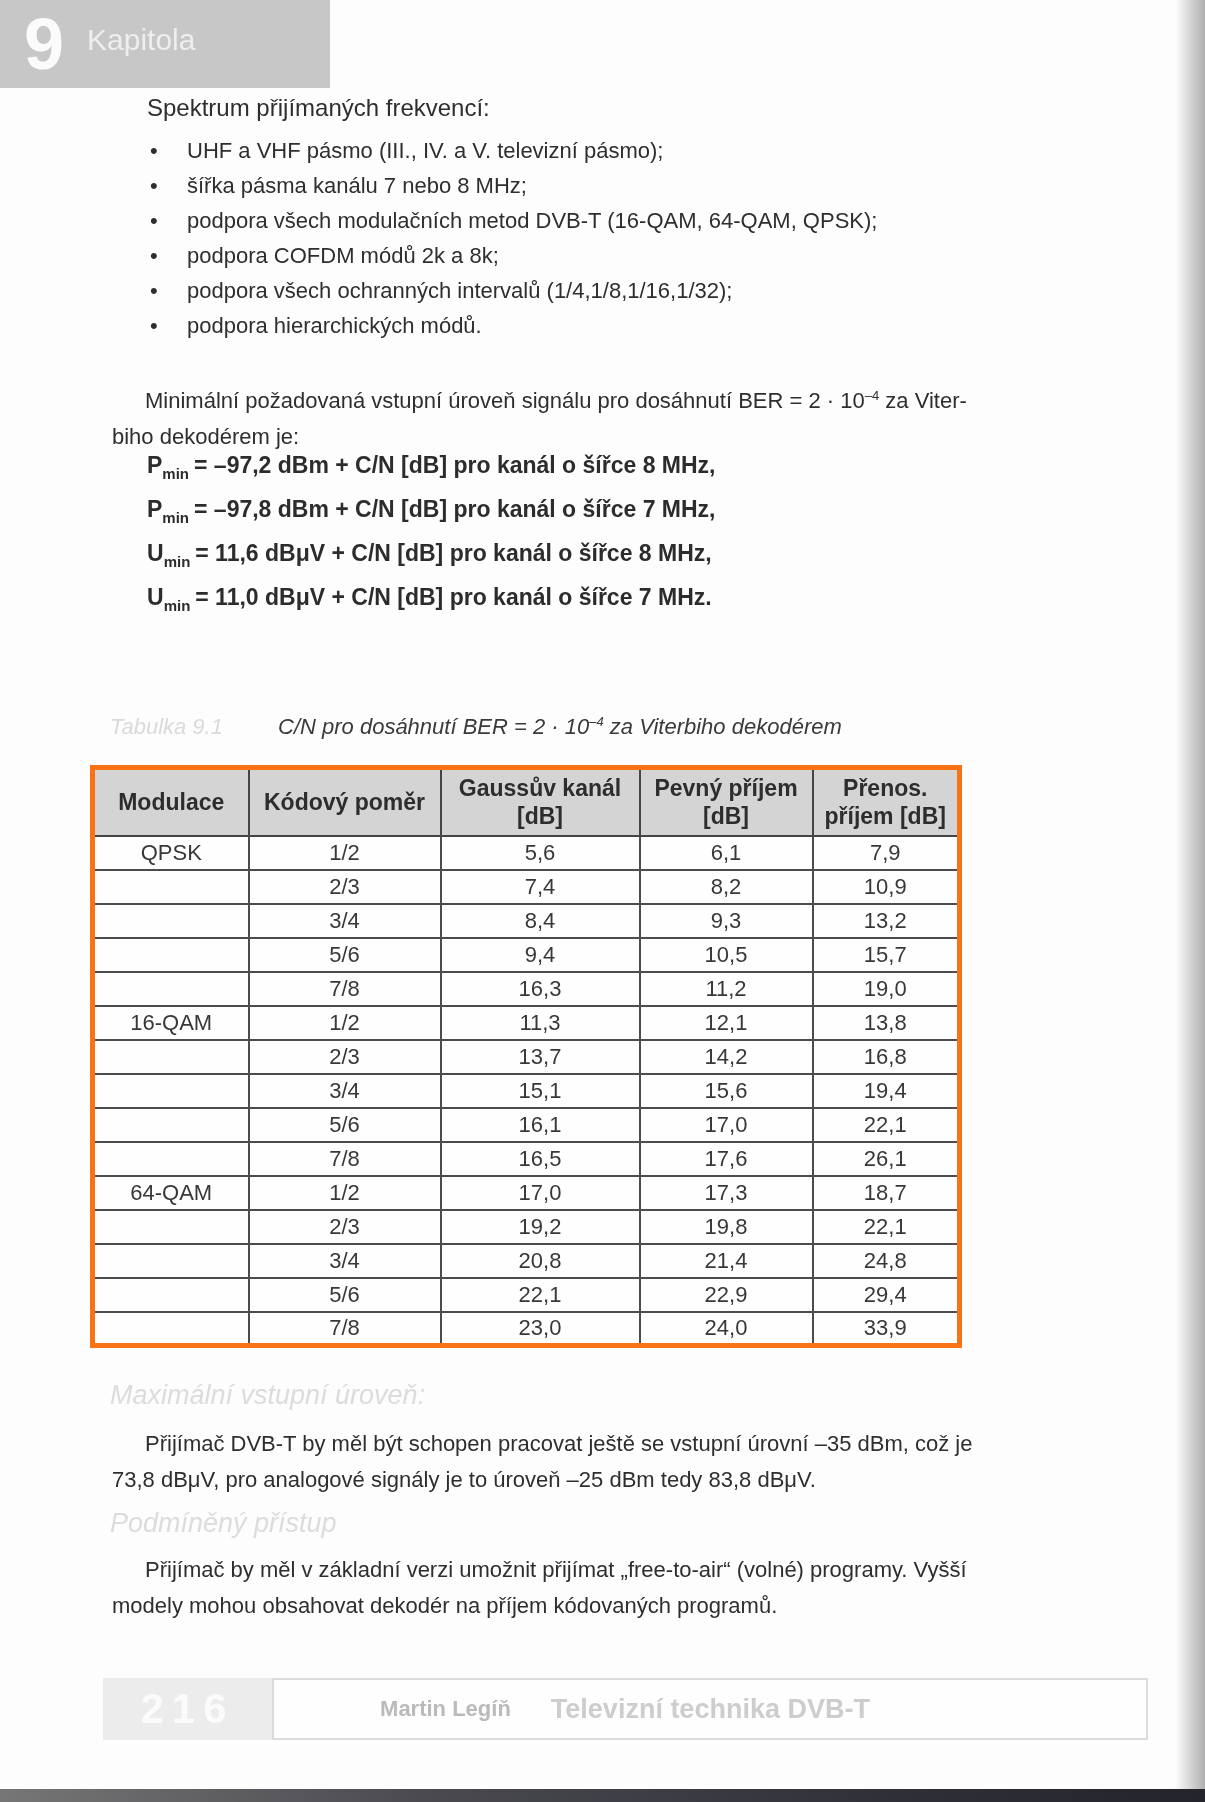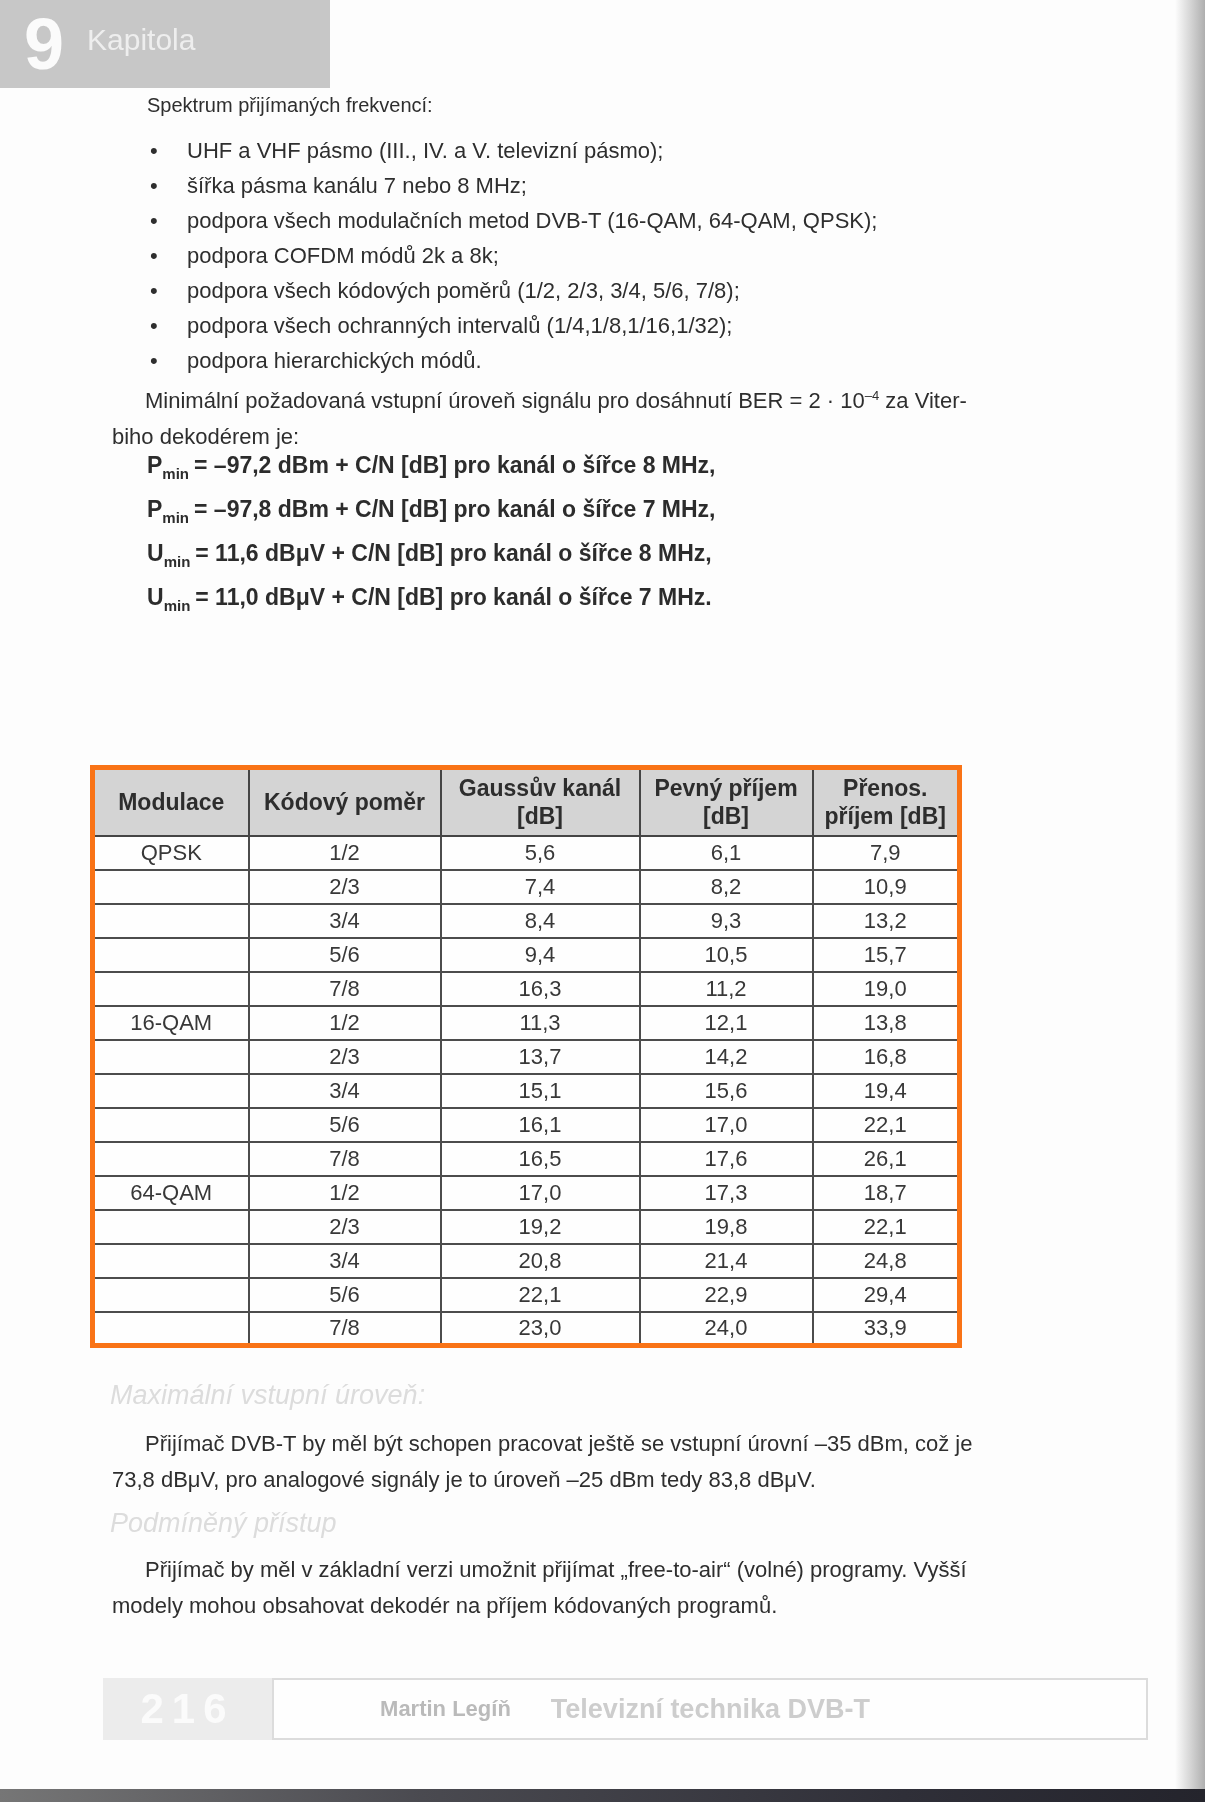--- a/index.html
+++ b/index.html
@@ -17,21 +17,21 @@
   }
   .chapter-num {
     font-size:72px; font-weight:bold; color:#fbfbfb;
     margin-left:24px; line-height:88px; letter-spacing:1px;
   }
   .chapter-label {
     font-size:30px; color:#eeeeee; margin-left:22px; margin-top:-8px;
   }
 
   
-  .intro { position:absolute; left:147px; top:94px; font-size:20px; color:#2e2e2e; }
+  .intro { position:absolute; left:147px; top:94px; font-size:24px; color:#2e2e2e; }
 
   .bullets { position:absolute; left:150px; top:133px; list-style:none; width:900px; }
   .bullets li {
     position:relative; padding-left:37px; font-size:22px; color:#2e2e2e;
     line-height:35px; height:35px; white-space:nowrap;
   }
   .bullets li::before {
     content:"•"; position:absolute; left:0; top:0; font-size:22px; color:#2e2e2e;
   }
 
@@ -112,37 +112,39 @@
     <div class="chapter-label">Kapitola</div>
   </div>
 
   <div class="intro">Spektrum přijímaných frekvencí:</div>
 
   <ul class="bullets">
     <li>UHF a VHF pásmo (III., IV. a V. televizní pásmo);</li>
     <li>šířka pásma kanálu 7 nebo 8 MHz;</li>
     <li>podpora všech modulačních metod DVB-T (16-QAM, 64-QAM, QPSK);</li>
     <li>podpora COFDM módů 2k a 8k;</li>
-    <li>podpora všech kódových poměrů (1/2, 2/3, 3/4, 5/6, 7/8);</li>
     <li>podpora všech ochranných intervalů (1/4,1/8,1/16,1/32);</li>
     <li>podpora hierarchických módů.</li>
   </ul>
 
   <div class="para" style="left:112px; top:378px;">
     <div class="l1"><span>Minimální požadovaná vstupní úroveň signálu pro dosáhnutí BER = 2 · 10</span><sup>–4</sup><span> za Viter-</span></div>
     <div>biho dekodérem je:</div>
   </div>
 
   <div class="formulas">
     <div class="formula"><span>P</span><sub>min</sub><span class="frest">= –97,2 dBm + C/N [dB] pro kanál o šířce 8 MHz,</span></div>
     <div class="formula"><span>P</span><sub>min</sub><span class="frest">= –97,8 dBm + C/N [dB] pro kanál o šířce 7 MHz,</span></div>
     <div class="formula"><span>U</span><sub>min</sub><span class="frest">= 11,6 dBμV + C/N [dB] pro kanál o šířce 8 MHz,</span></div>
     <div class="formula"><span>U</span><sub>min</sub><span class="frest">= 11,0 dBμV + C/N [dB] pro kanál o šířce 7 MHz.</span></div>
   </div>
 
+  <div class="caption">
+    <span class="cap-label">Tabulka 9.1</span><span class="cap-text"><span>C/N pro dosáhnutí BER = 2 · 10</span><sup>–4</sup><span> za Viterbiho dekodérem</span></span>
+  </div>
 
   <table class="cn">
     <colgroup>
         <col class="c0">
         <col class="c1">
         <col class="c2">
         <col class="c3">
         <col class="c4">
       </colgroup>
     <thead>

